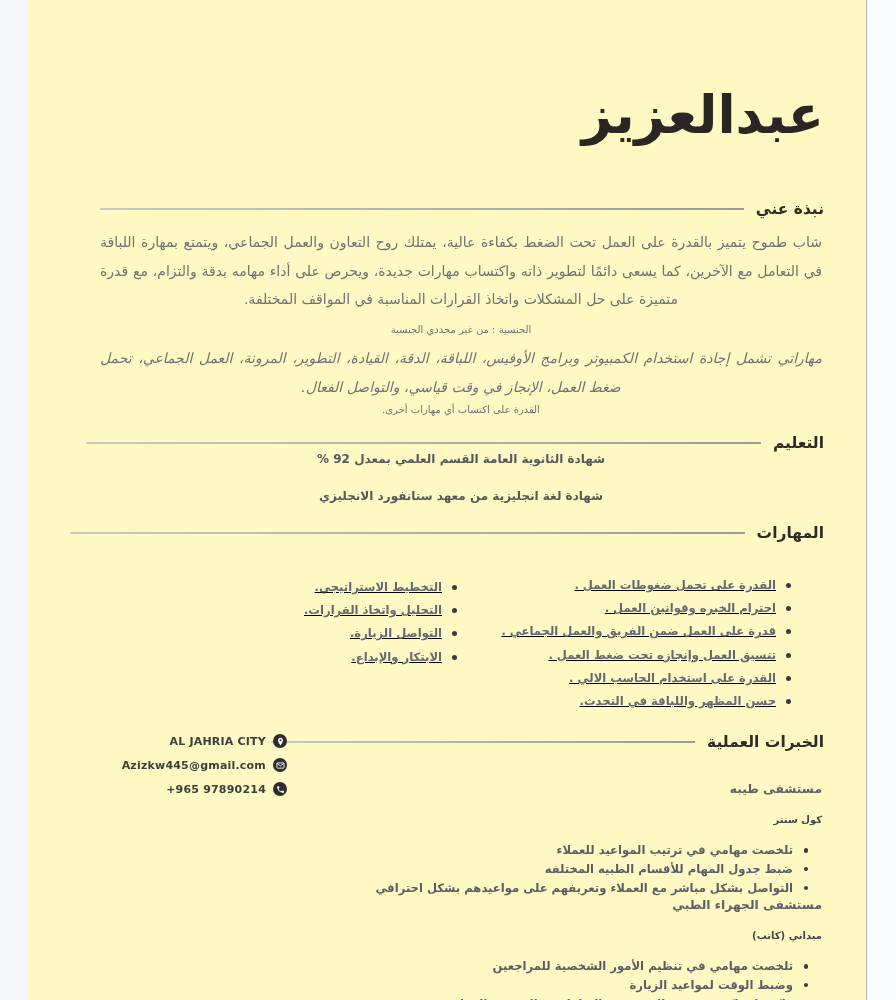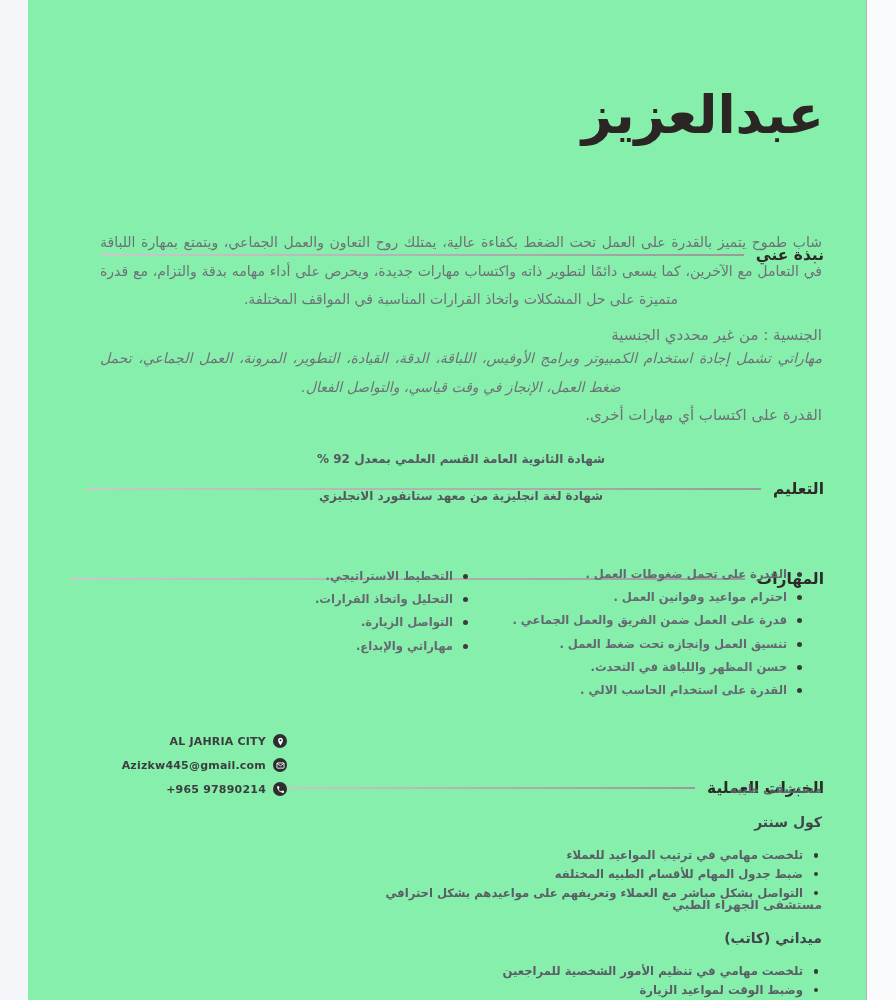--- a/index.html
+++ b/index.html
@@ -38,21 +38,21 @@
   .page-rule {
     position: absolute;
     right: 29px; top: 0;
     width: 2px; height: 100%;
     background: #b4b4b6;
   }
   .sheet {
     position: absolute;
     left: 28px; top: 0;
     width: 838px; height: 100%;
-    background: #86efac;
+    background: #fef9c3;
     box-sizing: border-box;
   }
 
   
   .name-header {
     position: absolute;
     top: 88px;
     right: 42px;
     font-size: 53px;
     font-weight: 700;
@@ -62,21 +62,20 @@
     white-space: nowrap;
   }
 
   
   .section-head {
     position: absolute;
     display: flex;
     flex-direction: row;
     align-items: center;
     gap: 12px;
-    margin-top: 46px;
   }
   .section-head .title {
     font-size: 15.5px;
     font-weight: 700;
     color: #2e2a28;
     white-space: nowrap;
   }
   .section-head .rule {
     height: 2px;
     background: linear-gradient(to left, #9a9a9c, #c9c9cc);
@@ -88,46 +87,47 @@
     position: absolute;
     font-size: 14px;
     line-height: 2.05;
     color: #6e7076;
     text-align: justify;
     text-align-last: center;
     direction: rtl;
   }
   .line-center {
     position: absolute;
-    font-size: 15px;
+    font-size: 10px;
     color: #6e7076;
-    text-align: right;
+    text-align: center;
     direction: rtl;
     line-height: 2.05;
   }
 
   .edu-item {
     position: absolute;
     font-size: 12px;
     font-weight: 700;
     color: #55585e;
     text-align: center;
     direction: rtl;
     white-space: nowrap;
   }
 
   
   .skills-col {
     position: absolute;
     direction: rtl;
   }
   .skills-col ul {
-    margin: 0;
+    margin: 11px;
     padding: 0;
     list-style: none;
+    text-decoration: underline;
   }
   .skills-col li {
     font-size: 11.6px;
     font-weight: 600;
     color: #646870;
     line-height: 2.0;
     position: relative;
     padding-right: 15px;
     white-space: nowrap;
   }
@@ -180,28 +180,28 @@
     right: 0;
   }
   .job .org {
     font-size: 12.3px;
     font-weight: 600;
     color: #5e6168;
     margin-bottom: 18px;
     white-space: nowrap;
   }
   .job .role {
-    font-size: 14px;
+    font-size: 10px;
     font-weight: 700;
     color: #42454b;
     margin-bottom: 16px;
     white-space: nowrap;
   }
   .job ul {
-    margin: 4px;
+    margin: 14px;
     padding: 0;
     list-style: none;
   }
   .job li {
     font-size: 11.6px;
     font-weight: 700;
     color: #5a5d64;
     line-height: 1.62;
     position: relative;
     padding-right: 15px;
@@ -253,34 +253,34 @@
     <div class="edu-item" style="top:489px; right:44px; left:72px;">شهادة لغة انجليزية من معهد ستانفورد الانجليزي</div>
 
     <div class="section-head" style="top:524px; right:42px; left:42px;">
       <div class="title">المهارات</div>
       <div class="rule"></div>
     </div>
 
     <div class="skills-col" style="top:563px; right:64px;">
       <ul>
         <li>القدرة على تحمل ضغوطات العمل .</li>
-        <li>احترام مواعيد وقوانين العمل .</li>
+        <li>احترام الخبره وقوانين العمل .</li>
         <li>قدرة على العمل ضمن الفريق والعمل الجماعي .</li>
         <li>تنسيق العمل وإنجازه تحت ضغط العمل .</li>
+        <li>القدرة على استخدام الحاسب الالي .</li>
         <li>حسن المظهر واللباقة في التحدث.</li>
-        <li>القدرة على استخدام الحاسب الالي .</li>
       </ul>
     </div>
 
     <div class="skills-col" style="top:565px; right:398px;">
       <ul>
         <li>التخطيط الاستراتيجي.</li>
         <li>التحليل واتخاذ القرارات.</li>
         <li>التواصل الزيارة.</li>
-        <li>مهاراتي والإبداع.</li>
+        <li>الابتكار والإبداع.</li>
       </ul>
     </div>
 
     <div class="section-head" style="top:733px; right:42px; left:243px;">
       <div class="title">الخبرات العملية</div>
       <div class="rule"></div>
     </div>
 
     <div class="contact" style="top:729px; left:79px; width:180px;">
 

